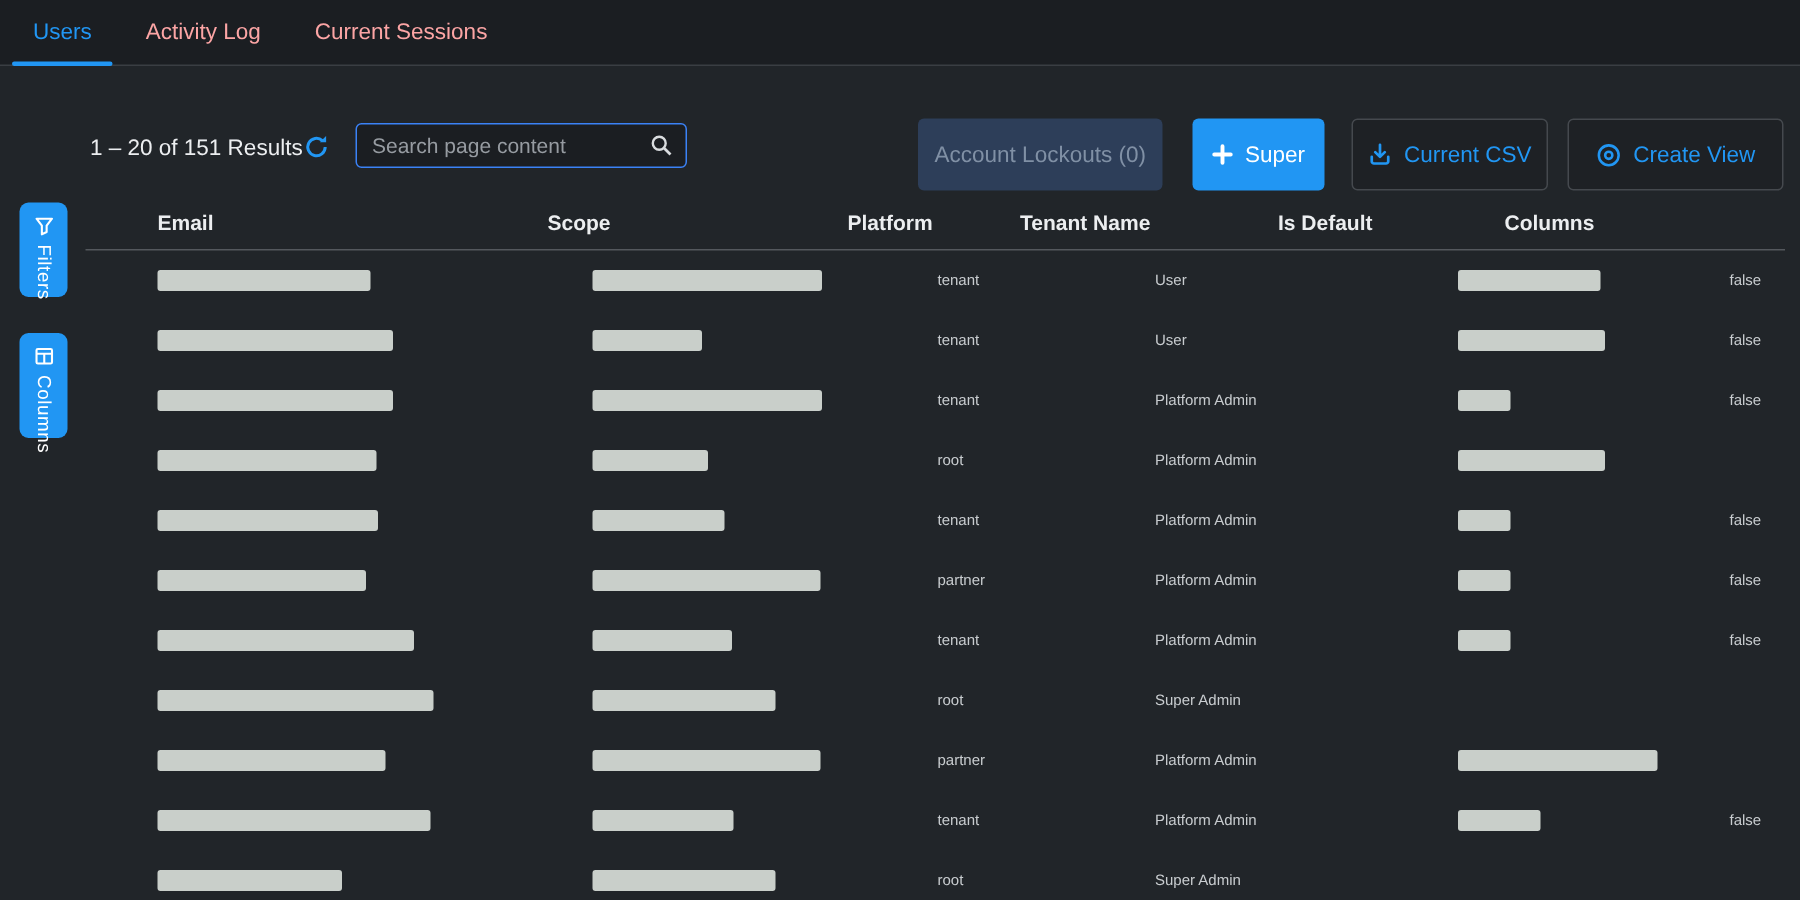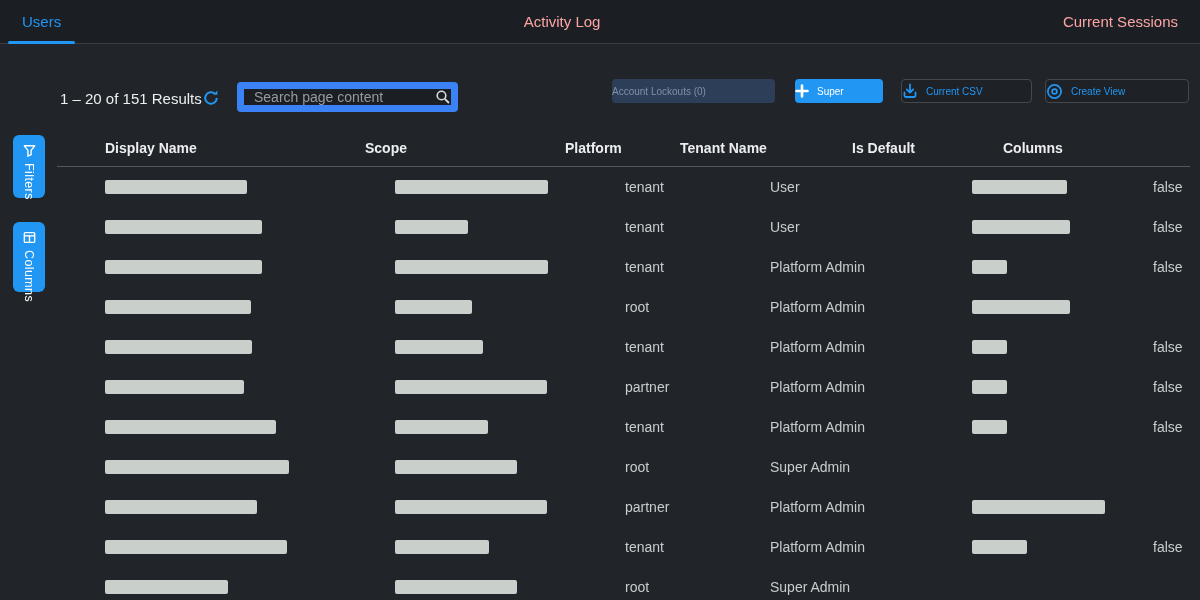--- a/index.html
+++ b/index.html
@@ -12,53 +12,52 @@
     color: #c8cccf;
   }
 
   
   .topbar {
     position: absolute; top:0; left:0; width:1200px; height:44px;
     background:#1b1e22;
     border-bottom:1px solid #3a3e43;
     display:flex; align-items:stretch;
     padding-left:8px;
-    justify-content:space-between;
   }
   .tab {
     display:flex; align-items:center;
     padding:0 14px; margin-right:8px;
     font-size:15px; color:#fca5a5;
     position:relative; cursor:pointer;
     white-space:nowrap;
   }
   .tab.active { color:#2196f3; }
   .tab.active::after {
     content:""; position:absolute; left:0; right:0; bottom:-1px;
     height:3px; background:#2196f3; border-radius:2px;
   }
 
   
   .results { position:absolute; left:60px; top:90px; font-size:15px; color:#eceef0; }
   .refresh-btn { position:absolute; left:202px; top:89px; width:18px; height:18px; cursor:pointer; }
   .searchbox {
     position:absolute; left:237px; top:82px; width:221px; height:30px;
-    background:#1b1e22; border:7px solid #3b82f6; border-radius:4px;
-    display:flex; align-items:flex-start; padding:0 8px 0 10px;
+    background:#1b1e22; border:1px solid #3b82f6; border-radius:4px;
+    display:flex; align-items:center; padding:0 8px 0 10px;
   }
   .searchbox input {
     flex:1; border:none; outline:none; background:transparent;
     font-family:"Liberation Sans", sans-serif;
     font-size:14px; color:#dfe2e6;
   }
   .searchbox input::placeholder { color:#969ba1; }
   .btn {
-    position:absolute; top:79px; height:24px;
-    display:flex; align-items:center; justify-content:flex-start; gap:8px;
-    border-radius:4px; font-size:10px; cursor:pointer;
+    position:absolute; top:79px; height:48px;
+    display:flex; align-items:center; justify-content:center; gap:8px;
+    border-radius:4px; font-size:15px; cursor:pointer;
     border:none; font-family:"Liberation Sans", sans-serif;
     white-space:nowrap;
   }
   .btn-muted { left:612px; width:163px; background:#2d3e59; color:#8090a5; }
   .btn-primary { left:795px; width:88px; background:#2196f3; color:#ffffff; }
   .btn-outline { background:#1e2125; border:1px solid #45494e; color:#2196f3; }
   .btn-export { left:901px; width:131px; }
   .btn-view { left:1045px; width:144px; }
 
   
@@ -78,21 +77,21 @@
   
   .datagrid { position:absolute; left:57px; top:130px; width:1133px; }
   .dg-row {
     display:grid;
     grid-template-columns: 260px 200px 115px 172px 151px 101px 1fr;
     padding-left:48px;
     align-items:center;
   }
   .dg-header { height:37px; border-bottom:1px solid #54585d; }
   .dg-header .hcell { font-size:14px; font-weight:bold; color:#eceef0; }
-  .dg-body .dg-row { height:40px; font-size:14px; color:#c8cccf;gap:30px; }
+  .dg-body .dg-row { height:40px; font-size:10px; color:#c8cccf;gap:30px; }
   .bar { height:14px; background:#c9cfca; border-radius:2px; }
   .c-actions { display:flex; gap:10px; align-items:center; }
   .icon-btn { width:17px; height:17px; cursor:pointer; display:inline-block; }
 
   svg { display:block; }
 </style>
 </head>
 <body>
 
 <div class="topbar">
@@ -168,21 +167,21 @@
       <rect x="2.5" y="2.8" width="11" height="10.4" rx="1" fill="none" stroke="#ffffff" stroke-width="1.5"></rect>
       <line x1="2.5" y1="6.2" x2="13.5" y2="6.2" stroke="#ffffff" stroke-width="1.5"></line>
       <line x1="8" y1="6.2" x2="8" y2="13.2" stroke="#ffffff" stroke-width="1.5"></line>
     </svg>
   </span>
   <span class="vtext">Columns</span>
 </div>
 
 <div class="datagrid">
   <div class="dg-row dg-header">
-    <div class="hcell">Display Name</div>
+    <div class="hcell">Email</div>
     <div class="hcell">Scope</div>
     <div class="hcell">Platform</div>
     <div class="hcell">Tenant Name</div>
     <div class="hcell">Is Default</div>
     <div class="hcell">Columns</div>
   </div>
   <div class="dg-body">
   <div class="dg-row">
     <div class="c-email">
       <div class="bar" style="width: 142px;"></div>

